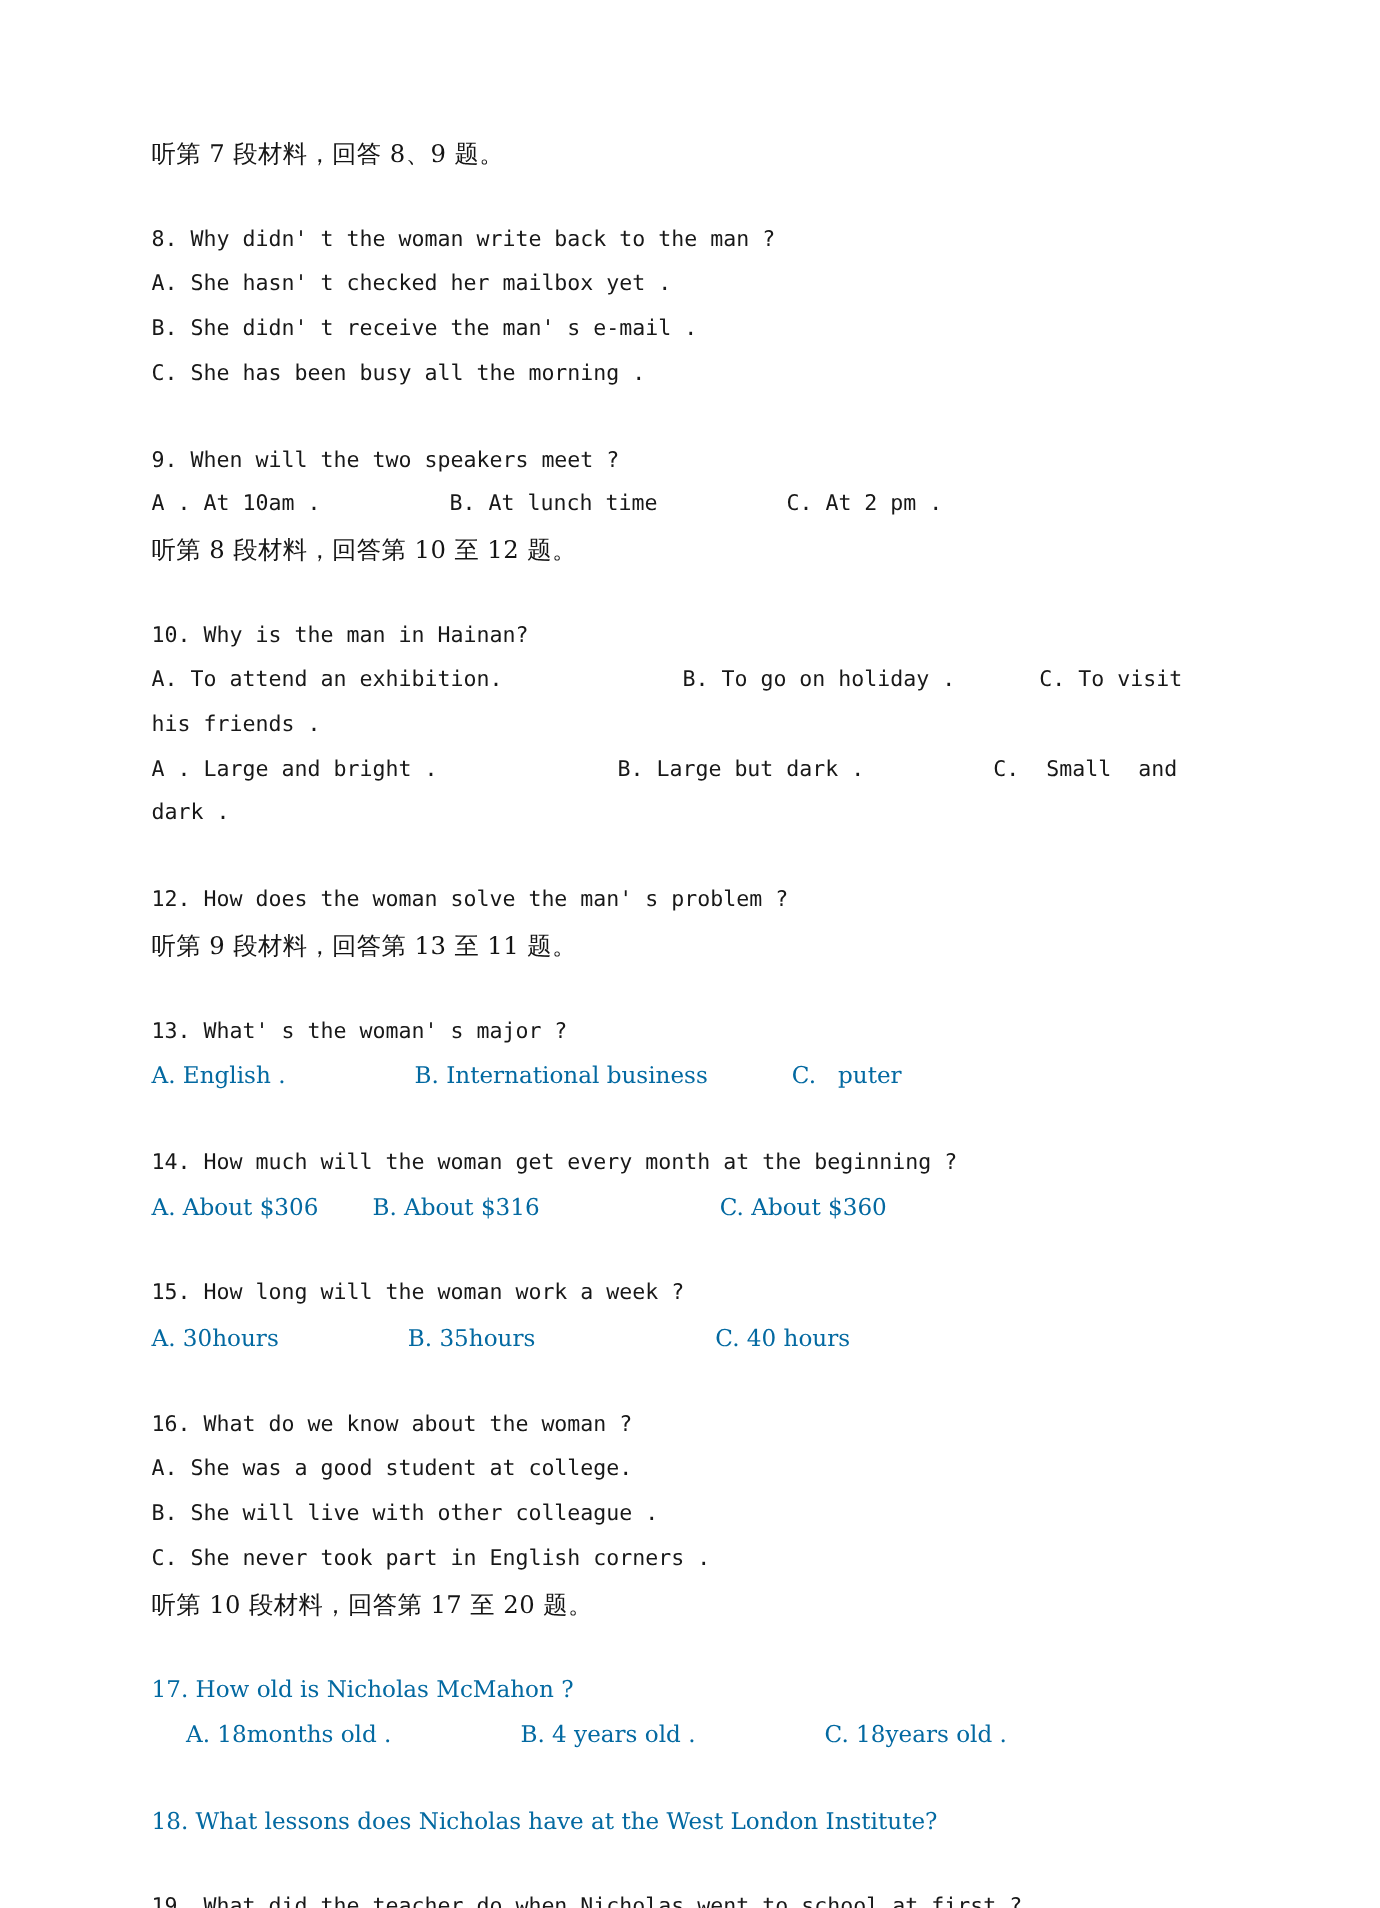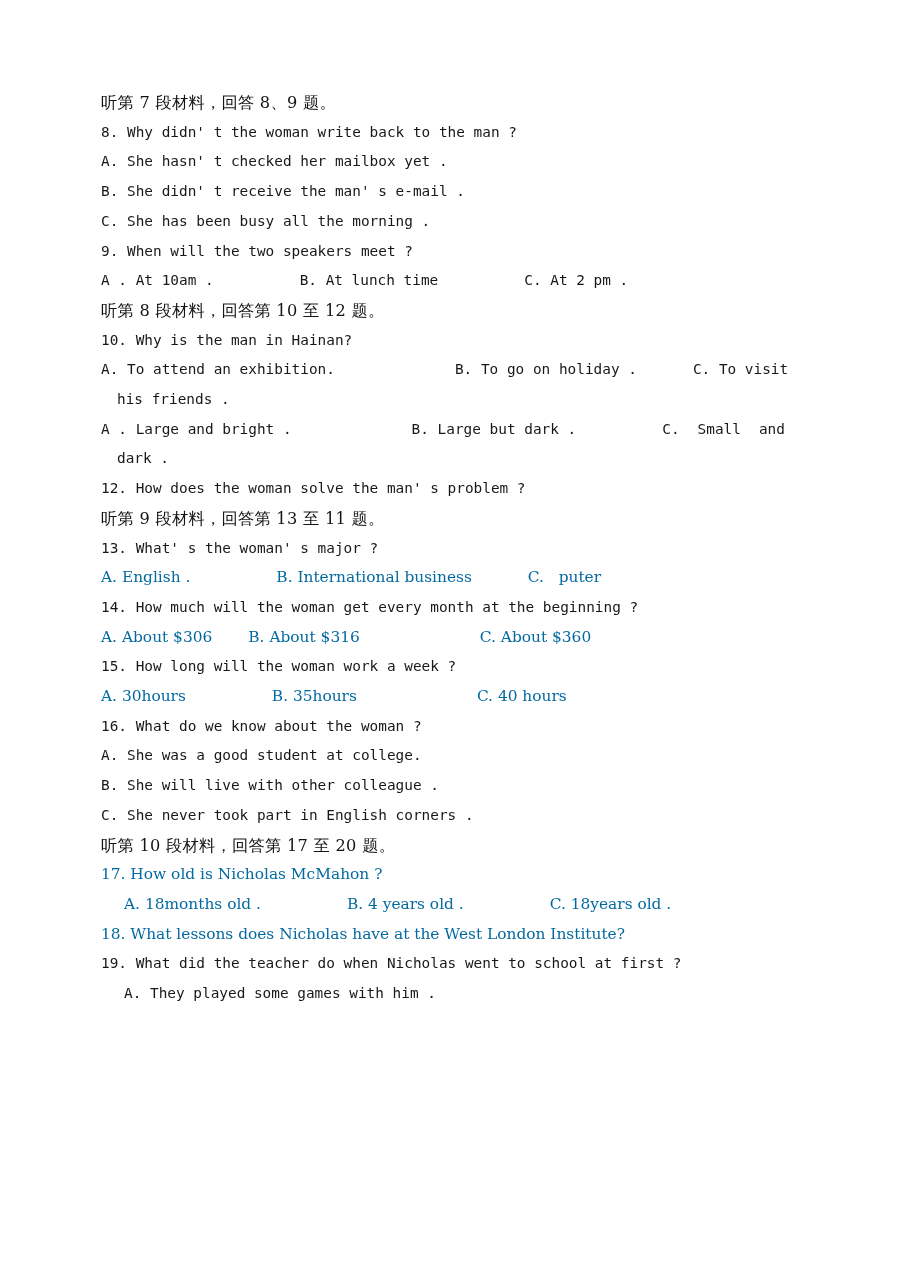--- a/index.html
+++ b/index.html
@@ -64,26 +64,26 @@
   
   .serif {
     font-family: "DejaVu Serif", "Liberation Serif", serif;
     font-size: 15.4px;
     line-height: 29.7px;
     white-space: pre;
     color: #0369a1;
   }
 
   
-  .q      { margin-left: 0px; }
+  .q      { margin-left: 0px; margin-top: 28px; }
   
   .opt    { }
   .opt2   { margin-left: 23px; }
   
-  .cont   { margin-left: 16px; }
+  .cont   { margin-left: 0px; }
 
   
   .wrapline {
     white-space: pre;
   }
   .gap-s  { display: inline-block; width: 18px; }
   .gap-m  { display: inline-block; width: 36px; }
   .gap-l  { display: inline-block; width: 56px; }
   .gap-xl { display: inline-block; width: 86px; }
   .gap-xxl{ display: inline-block; width: 120px; }

